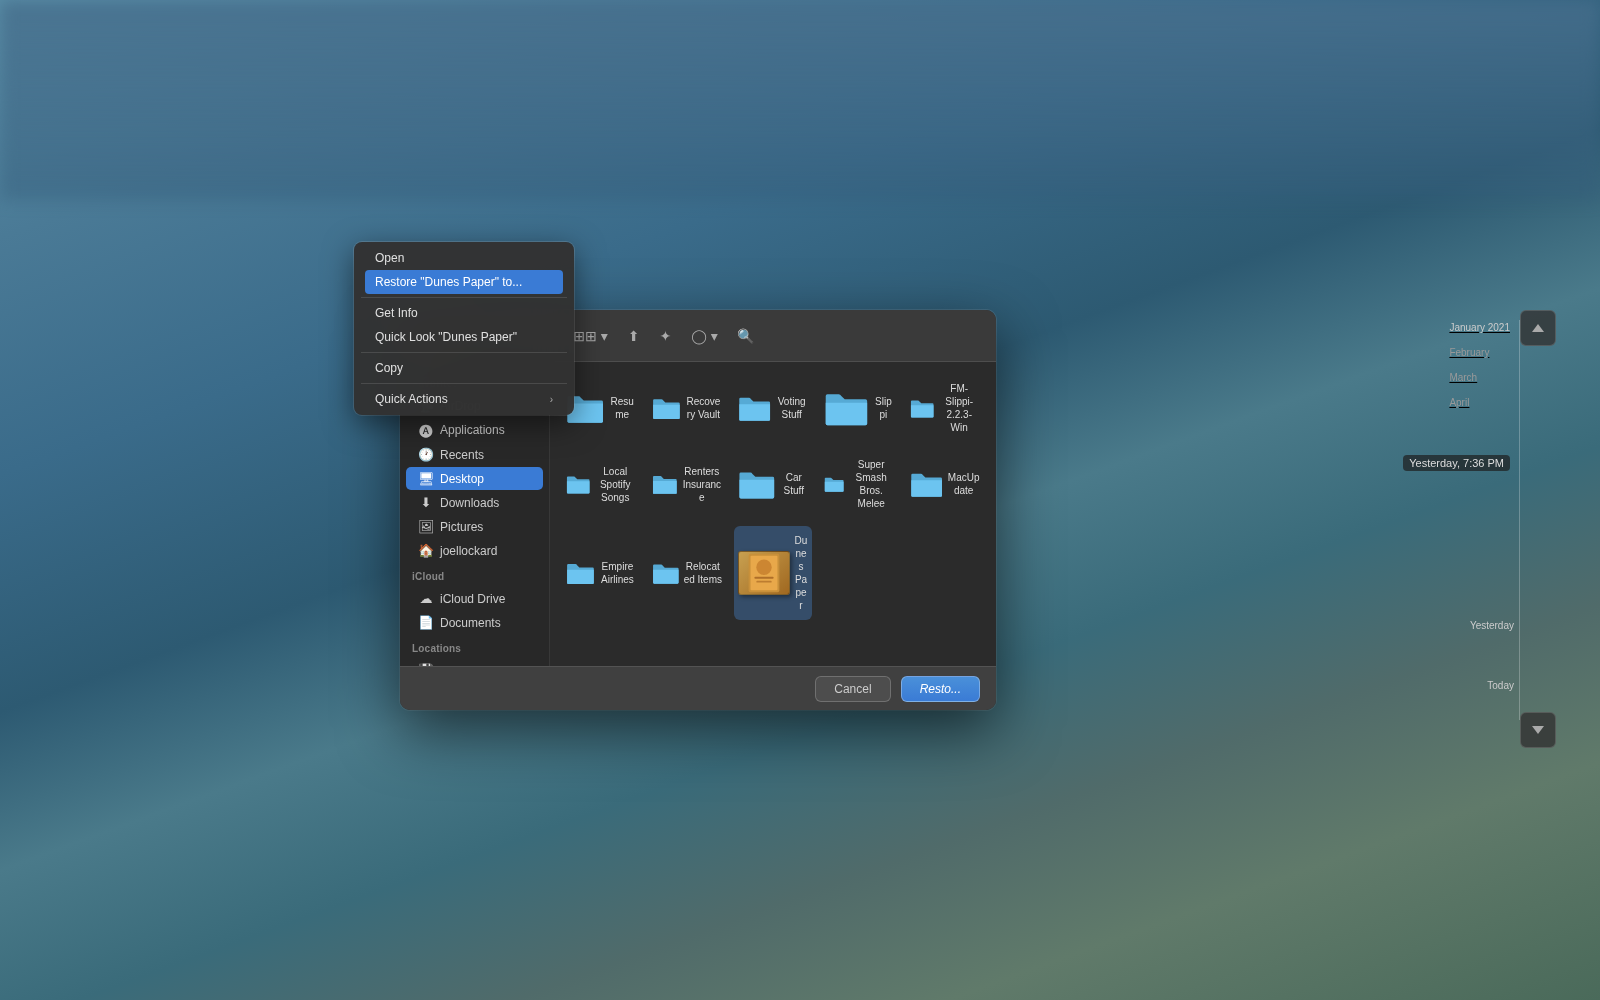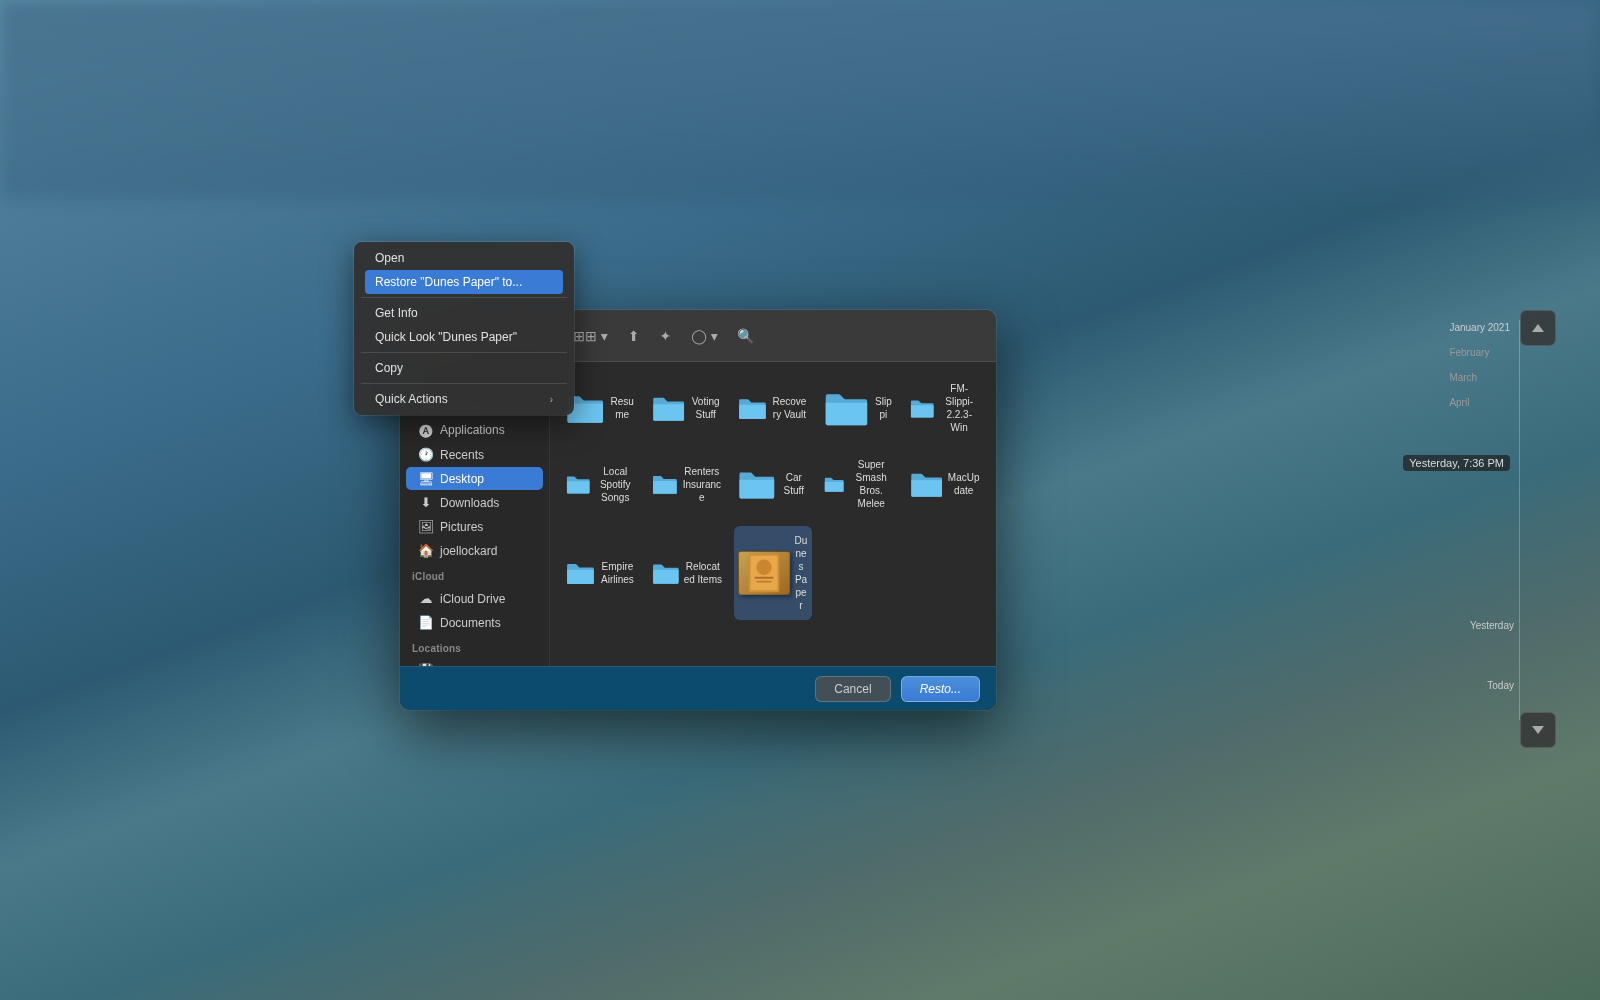--- a/index.html
+++ b/index.html
@@ -243,21 +243,21 @@
     .ctx-separator {
       height: 1px;
       background: rgba(255,255,255,0.12);
       margin: 3px 0;
     }
     .ctx-arrow { font-size: 10px; color: #aaa; }
 
     
     .finder-bottom {
       height: 44px;
-      background: #0c4a6e;
+      background: #404040;
       border-radius: 0 0 10px 10px;
       border-top: 1px solid rgba(255,255,255,0.1);
       display: flex;
       align-items: center;
       justify-content: flex-end;
       padding: 0 16px;
       gap: 10px;
     }
 
     .bottom-btn {
@@ -377,28 +377,28 @@
           <path d="M2,10 L2,40 Q2,42 4,42 L48,42 Q50,42 50,40 L50,14 Q50,12 48,12 L24,12 L20,8 Q19,6 17,6 L4,6 Q2,6 2,8 Z" fill="#5bb8e8" opacity="0.9"></path>
           <path d="M2,16 L50,16 L50,40 Q50,42 48,42 L4,42 Q2,42 2,40 Z" fill="#6cc4f0"></path>
         </svg>
         <span class="file-label">Resume</span>
       </div>
       <div class="file-item">
         <svg class="folder-svg" viewBox="0 0 52 44">
           <path d="M2,10 L2,40 Q2,42 4,42 L48,42 Q50,42 50,40 L50,14 Q50,12 48,12 L24,12 L20,8 Q19,6 17,6 L4,6 Q2,6 2,8 Z" fill="#5bb8e8" opacity="0.9"></path>
           <path d="M2,16 L50,16 L50,40 Q50,42 48,42 L4,42 Q2,42 2,40 Z" fill="#6cc4f0"></path>
         </svg>
+        <span class="file-label">Recovery Vault</span>
+      </div>
+      <div class="file-item">
+        <svg class="folder-svg" viewBox="0 0 52 44">
+          <path d="M2,10 L2,40 Q2,42 4,42 L48,42 Q50,42 50,40 L50,14 Q50,12 48,12 L24,12 L20,8 Q19,6 17,6 L4,6 Q2,6 2,8 Z" fill="#5bb8e8" opacity="0.9"></path>
+          <path d="M2,16 L50,16 L50,40 Q50,42 48,42 L4,42 Q2,42 2,40 Z" fill="#6cc4f0"></path>
+        </svg>
         <span class="file-label">Voting Stuff</span>
-      </div>
-      <div class="file-item">
-        <svg class="folder-svg" viewBox="0 0 52 44">
-          <path d="M2,10 L2,40 Q2,42 4,42 L48,42 Q50,42 50,40 L50,14 Q50,12 48,12 L24,12 L20,8 Q19,6 17,6 L4,6 Q2,6 2,8 Z" fill="#5bb8e8" opacity="0.9"></path>
-          <path d="M2,16 L50,16 L50,40 Q50,42 48,42 L4,42 Q2,42 2,40 Z" fill="#6cc4f0"></path>
-        </svg>
-        <span class="file-label">Recovery Vault</span>
       </div>
       <div class="file-item">
         <svg class="folder-svg" viewBox="0 0 52 44">
           <path d="M2,10 L2,40 Q2,42 4,42 L48,42 Q50,42 50,40 L50,14 Q50,12 48,12 L24,12 L20,8 Q19,6 17,6 L4,6 Q2,6 2,8 Z" fill="#5bb8e8" opacity="0.9"></path>
           <path d="M2,16 L50,16 L50,40 Q50,42 48,42 L4,42 Q2,42 2,40 Z" fill="#6cc4f0"></path>
         </svg>
         <span class="file-label">Slippi</span>
       </div>
       <div class="file-item">
         <svg class="folder-svg" viewBox="0 0 52 44">
@@ -505,21 +505,21 @@
         <path d="M7 3 L13 11 L1 11 Z" fill="#aaa"></path>
       </svg>
   </div>
   <div class="timeline-btn" style="margin-top: 360px;">
     <svg width="14" height="14" viewBox="0 0 14 14">
         <path d="M7 11 L13 3 L1 3 Z" fill="#aaa"></path>
       </svg>
   </div>
 </div>
 
-<div style="position:absolute; top:320px; right:86px; display:flex; flex-direction:column; gap:0;">
+<div style="position:absolute; top:320px; right:86px; display:flex; flex-direction:column; gap:0;text-decoration:underline;">
   <div style="font-size:10px; color:#ccc; padding:2px 4px; white-space:nowrap;">January 2021</div>
   <div style="font-size:10px; color:#999; padding:12px 4px 2px; white-space:nowrap;">February</div>
   <div style="font-size:10px; color:#999; padding:12px 4px 2px; white-space:nowrap;">March</div>
   <div style="font-size:10px; color:#999; padding:12px 4px 2px; white-space:nowrap;">April</div>
 </div>
 
 <div style="position:absolute; top:455px; right:90px; font-size:11px; color:#ddd; white-space:nowrap; background:rgba(30,30,30,0.7); padding:2px 6px; border-radius:4px;">Yesterday, 7:36 PM</div>
 
 <div style="position:absolute; top:620px; right:86px; font-size:10px; color:#ccc; white-space:nowrap;">Yesterday</div>
 <div style="position:absolute; top:680px; right:86px; font-size:10px; color:#ccc; white-space:nowrap;">Today</div>

